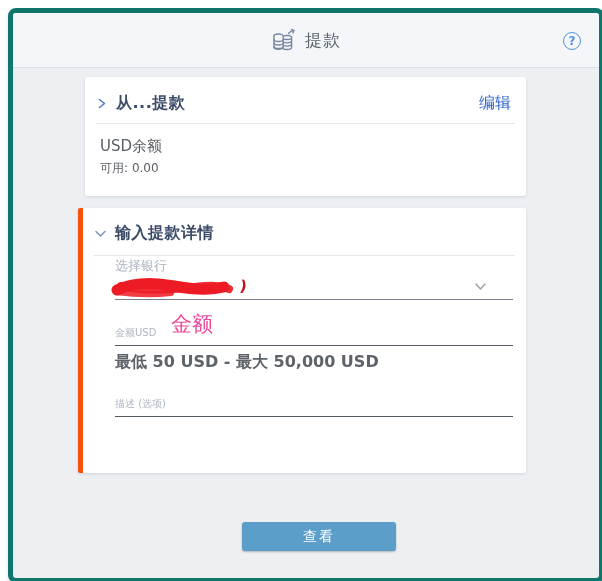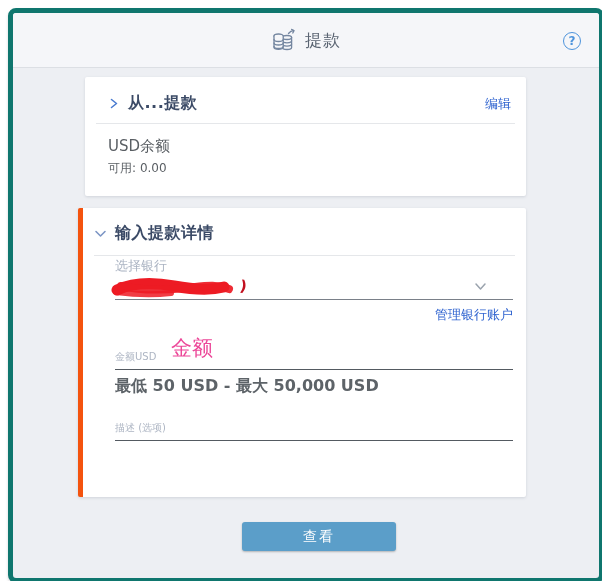--- a/index.html
+++ b/index.html
@@ -24,27 +24,27 @@
     border:1.5px solid #4e94dc;border-radius:50%;color:#4e94dc;
     font-size:12px;font-weight:bold;text-align:center;line-height:17px;
     cursor:pointer;box-sizing:border-box;
   }
   .card{
     position:absolute;background:#ffffff;border-radius:2px;
     box-shadow:0 1px 3px rgba(50,60,80,.15);
   }
   .card1{left:72px;top:64px;width:441px;}
   .card2{left:65px;top:195px;width:443px;border-left:5px solid #f4530e;}
-  .card-head{display:flex;align-items:center;gap:8px;padding:16px 15px 9px 23px;}
+  .card-head{display:flex;align-items:center;gap:8px;padding:16px 15px 9px 11px;}
   .card2 .card-head{padding:15px 15px 11px 11px;}
   .card-title{font-size:16px;font-weight:bold;color:#3b4a66;letter-spacing:.5px;}
-  .link{color:#3064d0;text-decoration:none;font-size:13px;cursor:pointer;}
+  .link{color:#3064d0;text-decoration:none;font-size:16px;cursor:pointer;}
   .edit{margin-left:auto;}
   .divider{height:1px;background:#e5e7ea;margin:0 11px;}
-  .balance{padding:13px 15px 19px 23px;}
+  .balance{padding:13px 15px 19px 15px;}
   .acct{font-size:15px;color:#595e63;}
   .avail{font-size:12px;color:#5a5f64;margin-top:4px;}
   .fields{padding:0 13px 0 32px;}
   .field-label{font-size:13px;color:#aab3c2;}
   .bank-field{margin-top:1px;}
   .bank-value-row{position:relative;height:23px;border-bottom:1px solid #7a8089;margin-top:1px;cursor:pointer;}
   .scribble{position:absolute;left:-5px;top:-2px;}
   .redact-paren{position:absolute;left:125px;top:1px;color:#c2101f;font-weight:bold;font-size:15px;transform:rotate(8deg);}
   .select-chev{position:absolute;right:26px;top:6px;}
   .manage-row{text-align:right;margin-top:4px;}
@@ -135,23 +135,20 @@
               <path d="M7 16 C 26 7, 48 9, 64 12 S 98 17, 114 13" stroke-width="11"></path>
               <path d="M11 12 C 32 17, 56 16, 76 14 S 106 10, 119 15" stroke-width="8" opacity="0.92"></path>
               <path d="M6 18 q 30 4 55 1" stroke-width="6" opacity="0.85"></path>
             </g>
           </svg>
           <span class="redact-paren">)</span>
           <svg class="select-chev" width="13" height="10" viewBox="0 0 13 10">
             <polyline points="2,2 6.5,7 11,2" fill="none" stroke="#9aa3ad" stroke-width="1.5" stroke-linecap="round" stroke-linejoin="round"></polyline>
           </svg>
         </div>
-        <div class="manage-row">
-          <a class="link">管理银行账户</a>
-        </div>
       </div>
 
       <div class="amount-field">
         <input class="line" type="text" placeholder="金额USD" style="">
         <span class="red-note">金额</span>
         <div class="helper">最低 50 USD - 最大 50,000 USD</div>
       </div>
 
       <div class="desc-field">
         <input class="line" type="text" placeholder="描述 (选项)" style="">

